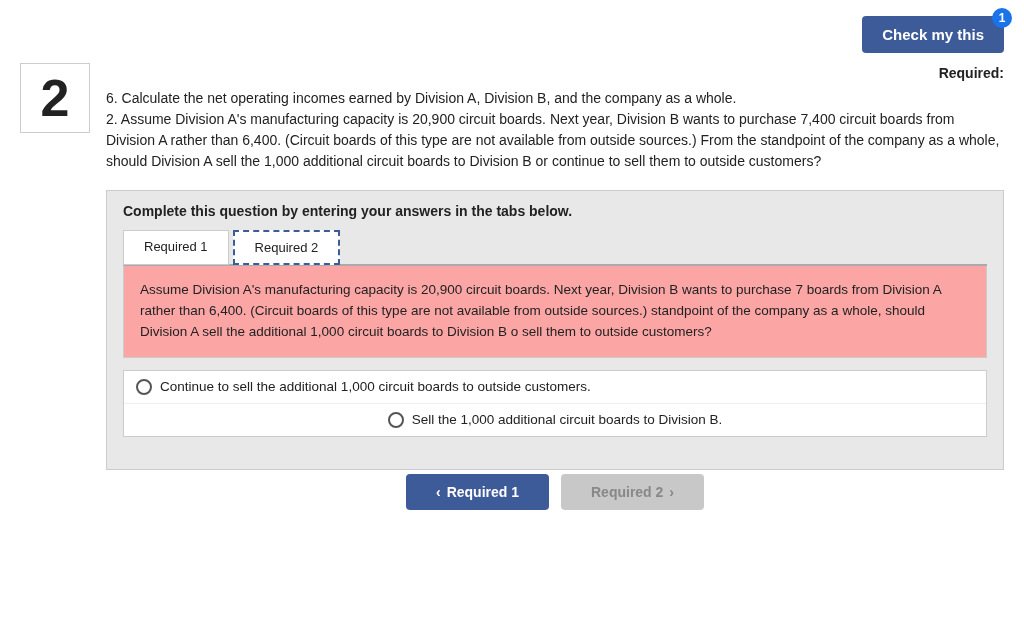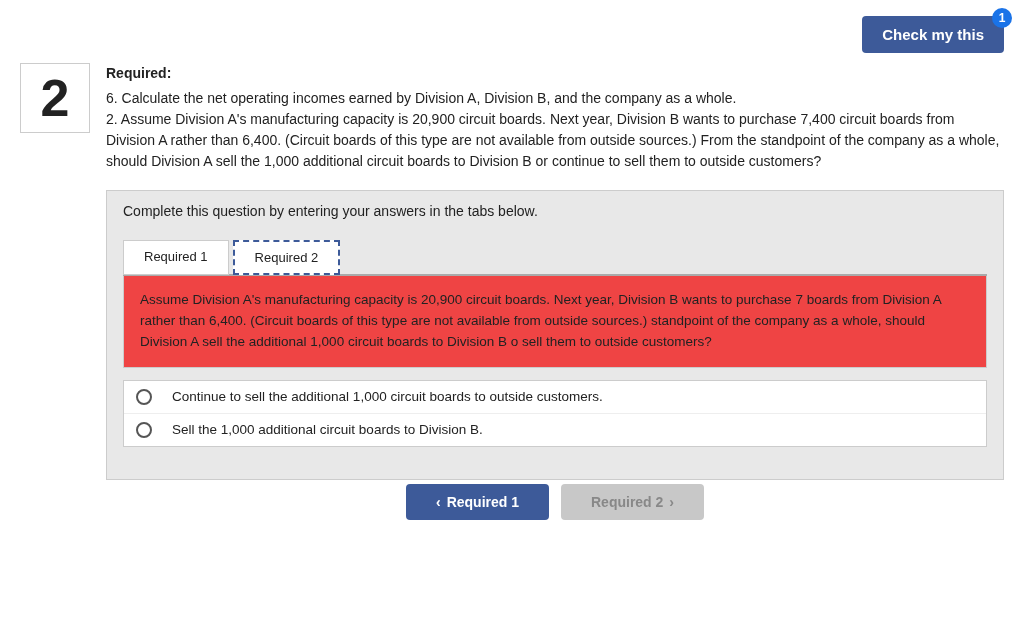--- a/index.html
+++ b/index.html
@@ -76,31 +76,32 @@
       flex: 1;
     }
     .question-text {
       font-size: 14px;
       line-height: 1.5;
       margin-bottom: 18px;
     }
     .question-text strong {
       display: block;
       margin-bottom: 4px;
+      text-align: right;
     }
     .complete-box {
       background: #e8e8e8;
       border: 1px solid #ccc;
       padding: 12px 16px;
       margin-bottom: 0;
     }
     .complete-box-title {
-      font-weight: normal;
-      font-size: 14px;
-      margin-bottom: 20px;
+      font-weight: bold;
+      font-size: 14px;
+      margin-bottom: 10px;
     }
     .tabs-row {
       display: flex;
       border-bottom: 2px solid #aaa;
       margin-bottom: 0;
     }
     .tab {
       padding: 8px 20px;
       font-size: 13px;
       cursor: pointer;
@@ -109,42 +110,43 @@
       margin-right: 4px;
       position: relative;
       bottom: -1px;
     }
     .tab.active {
       border: 2px dashed #3d5a99;
       background: #fff;
       font-weight: normal;
     }
     .tab-content {
-      background: #ef4444;
+      background: #fca5a5;
       border: 1px solid #ccc;
       border-top: none;
       padding: 14px 16px;
       font-size: 13.5px;
       line-height: 1.55;
       margin-bottom: 12px;
     }
     .answer-options {
       border: 1px solid #ccc;
       background: #fff;
       margin-bottom: 20px;
     }
     .answer-option {
       display: flex;
       align-items: center;
       padding: 8px 12px;
-      gap: 20px;
+      gap: 8px;
       border-bottom: 1px solid #eee;
     }
     .answer-option:last-child {
       border-bottom: none;
+      justify-content: center;
     }
     .radio-circle {
       width: 16px;
       height: 16px;
       border-radius: 50%;
       border: 2px solid #555;
       flex-shrink: 0;
       background: #fff;
       cursor: pointer;
     }

